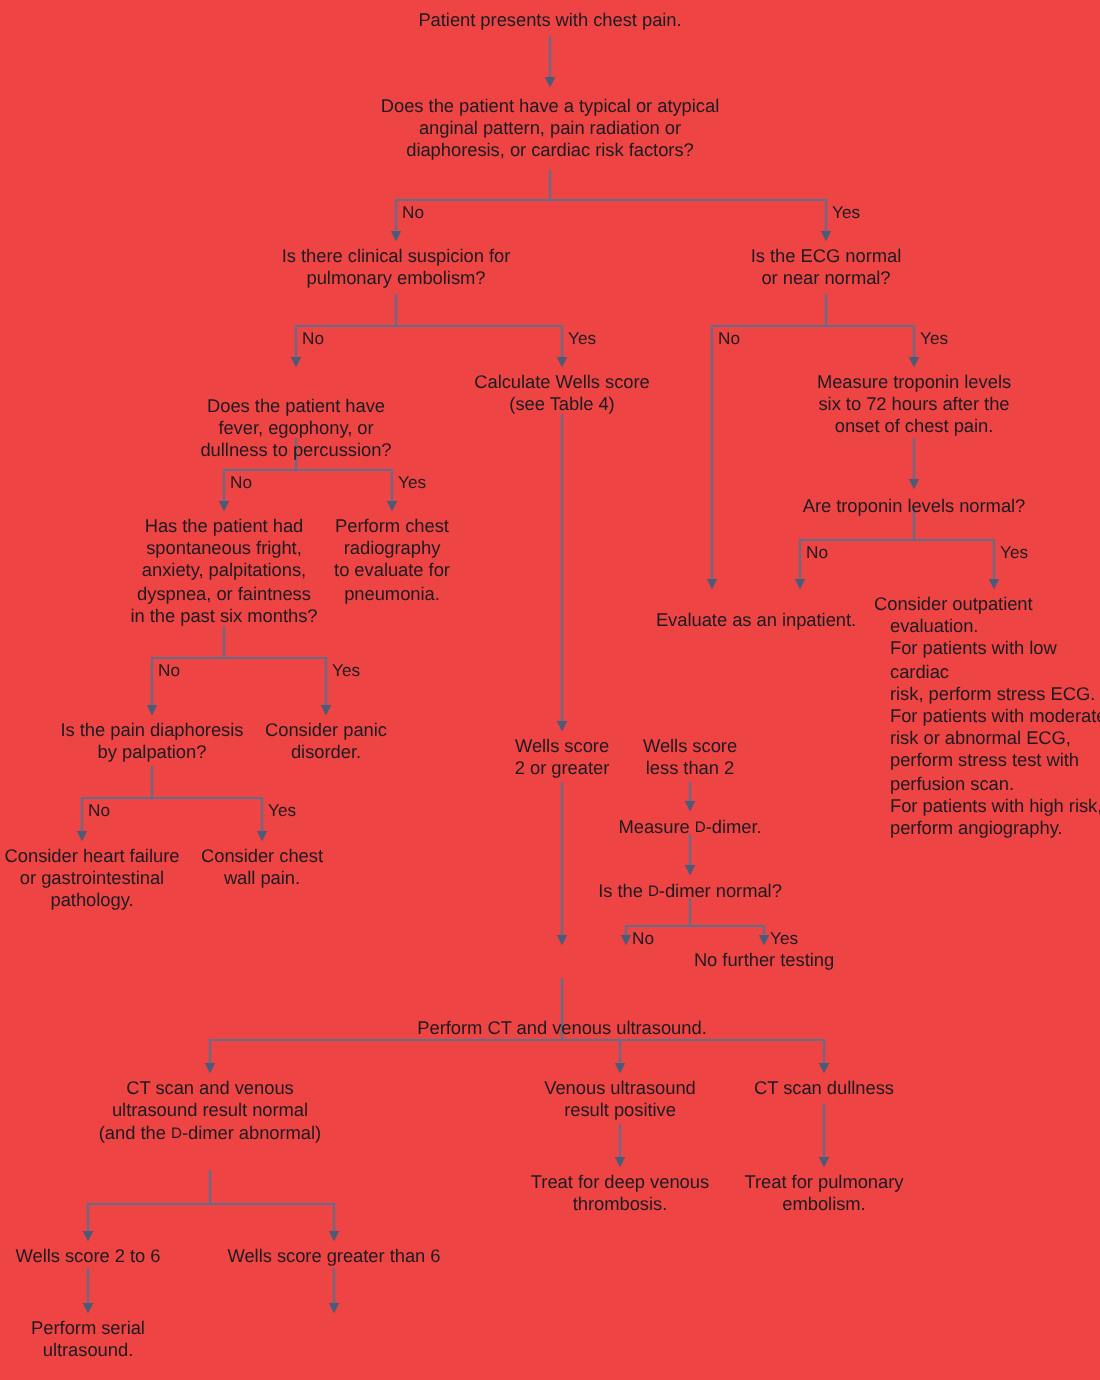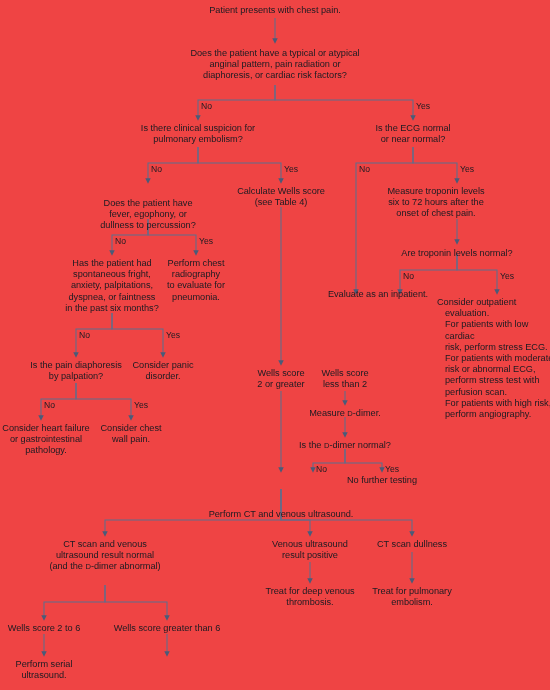--- a/index.html
+++ b/index.html
@@ -122,38 +122,38 @@
   <div class="node c" style="left:413px; top:123px; width:120px;">Is the ECG normal
 or near normal?</div>
 
   <div class="node c" style="left:148px; top:198px; width:130px;">Does the patient have
 fever, egophony, or
 dullness to percussion?</div>
 
   <div class="node c" style="left:281px; top:186px; width:120px;">Calculate Wells score
 (see Table 4)</div>
 
-  <div class="node c" style="left:436px; top:186px; width:140px;">Measure troponin levels
+  <div class="node c" style="left:457px; top:186px; width:140px;">Measure troponin levels
 six to 72 hours after the
 onset of chest pain.</div>
 
   <div class="node c" style="left:112px; top:258px; width:130px;">Has the patient had
 spontaneous fright,
 anxiety, palpitations,
 dyspnea, or faintness
 in the past six months?</div>
 
   <div class="node c" style="left:196px; top:258px; width:90px;">Perform chest
 radiography
 to evaluate for
 pneumonia.</div>
 
   <div class="node c" style="left:457px; top:248px; width:160px;">Are troponin levels normal?</div>
 
-  <div class="node c" style="left:378px; top:289px; width:150px;">Evaluate as an inpatient.</div>
+  <div class="node c" style="left:378px; top:305px; width:150px;">Evaluate as an inpatient.</div>
 
   <div class="node hang" style="left:437px; top:297px; width:112px;">Consider outpatient evaluation.
 For patients with low cardiac
 risk, perform stress ECG.
 For patients with moderate
 risk or abnormal ECG,
 perform stress test with
 perfusion scan.
 For patients with high risk,
 perform angiography.</div>

